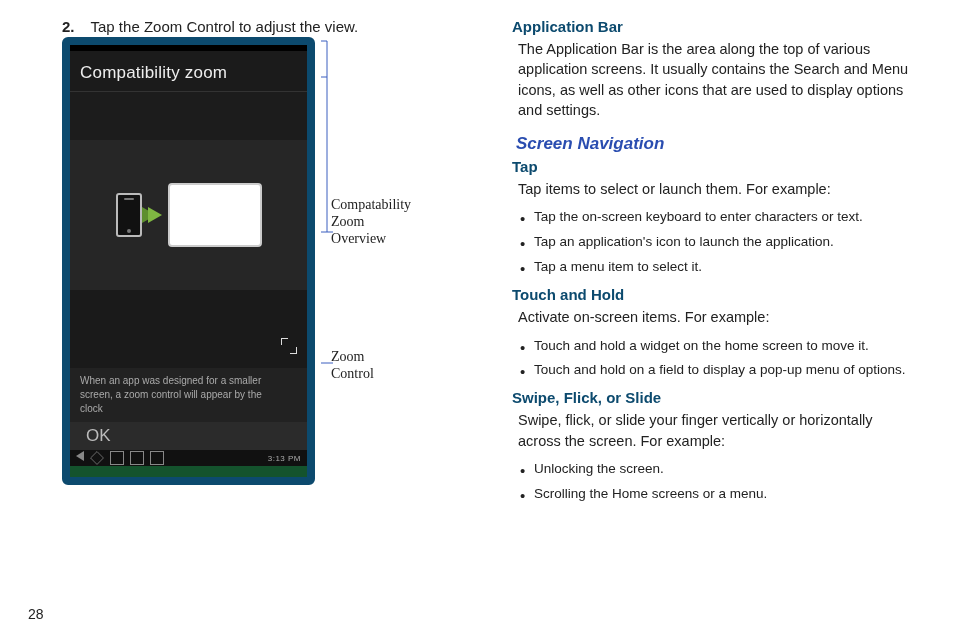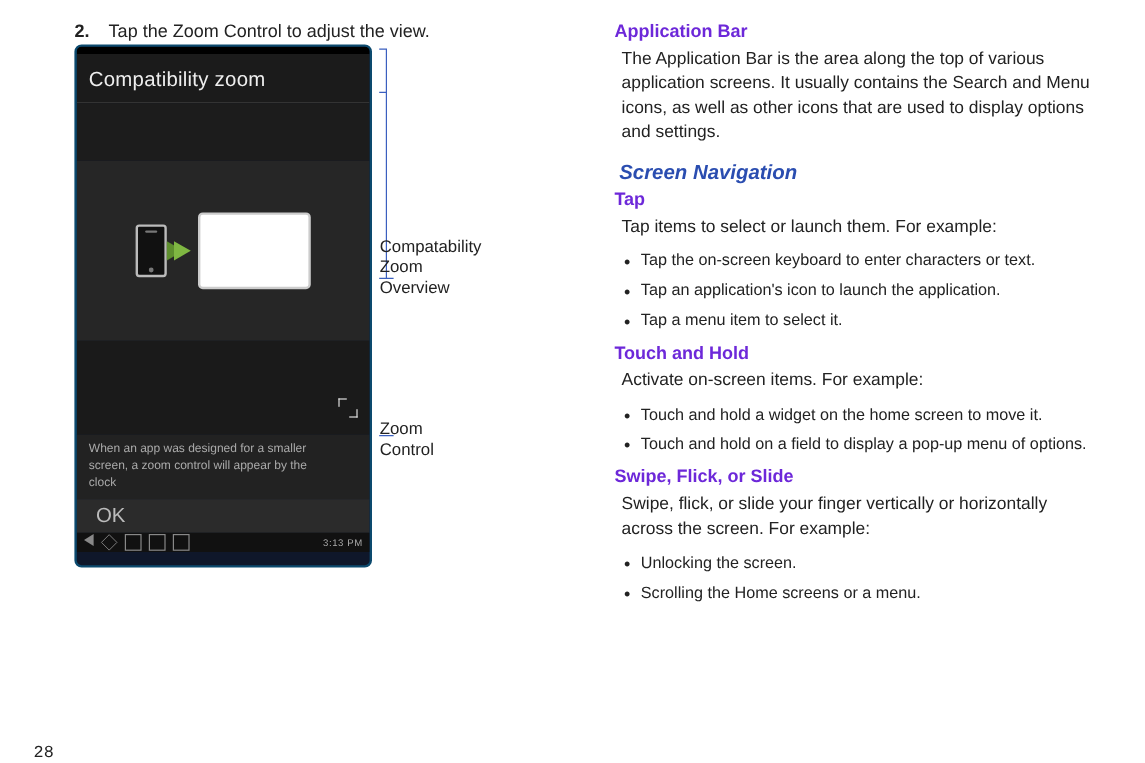--- a/index.html
+++ b/index.html
@@ -27,23 +27,23 @@
   }
   .step .num { font-weight: bold; margin-right: 16px; }
   .figure-wrap {
     display: flex;
     align-items: flex-start;
     gap: 6px;
   }
   .phone {
     width: 258px;
     height: 432px;
-    border: 2px solid #0c4a6e;
+    border: 8px solid #0c4a6e;
     border-radius: 6px;
-    background: #0f172a;
+    background: #14532d;
     position: relative;
     overflow: hidden;
   }
   .phone .topbar {
     height: 6px;
     background: #000;
   }
   .phone .header {
     background: #1b1b1b;
     color: #eee;
@@ -159,29 +159,30 @@
   .callouts .lines {
     position: absolute;
     left: 0; top: 0;
     width: 160px;
     height: 440px;
     pointer-events: none;
   }
   .callouts svg line, .callouts svg polyline { stroke: #3b5fbf; stroke-width: 1; fill: none; }
   .label {
     position: absolute;
-    left: 0;
+    left: 10px;
     font-size: 14px;
     line-height: 1.2;
+    font-family: Liberation Serif, serif;
   }
   .label.l1 { top: 160px; }
   .label.l2 { top: 312px; }
   
   .h-blue-bold {
-    color: #6d28d9;
+    color: #0c4a6e;
     font-weight: bold;
     font-size: 15px;
     margin: 0 0 4px 0;
   }
   .h-blue-italic {
     color: #2a4db0;
     font-style: italic;
     font-weight: bold;
     font-size: 17px;
     margin: 14px 0 4px 4px;
@@ -206,23 +207,22 @@
   }
   ul.bul li::before {
     content: "•";
     position: absolute;
     left: 0;
     font-size: 15px;
   }
   .pagenum {
     position: absolute;
     left: 28px;
-    bottom: 0;
+    bottom: 14px;
     font-size: 14px;
-    font-family: Liberation Mono, monospace;
   }
 </style>
 </head>
 <body>
 
 <div class="page">
 
   <div class="col">
     <div class="step">
       <span class="num">2.</span><span>Tap the Zoom Control to adjust the view.</span>

